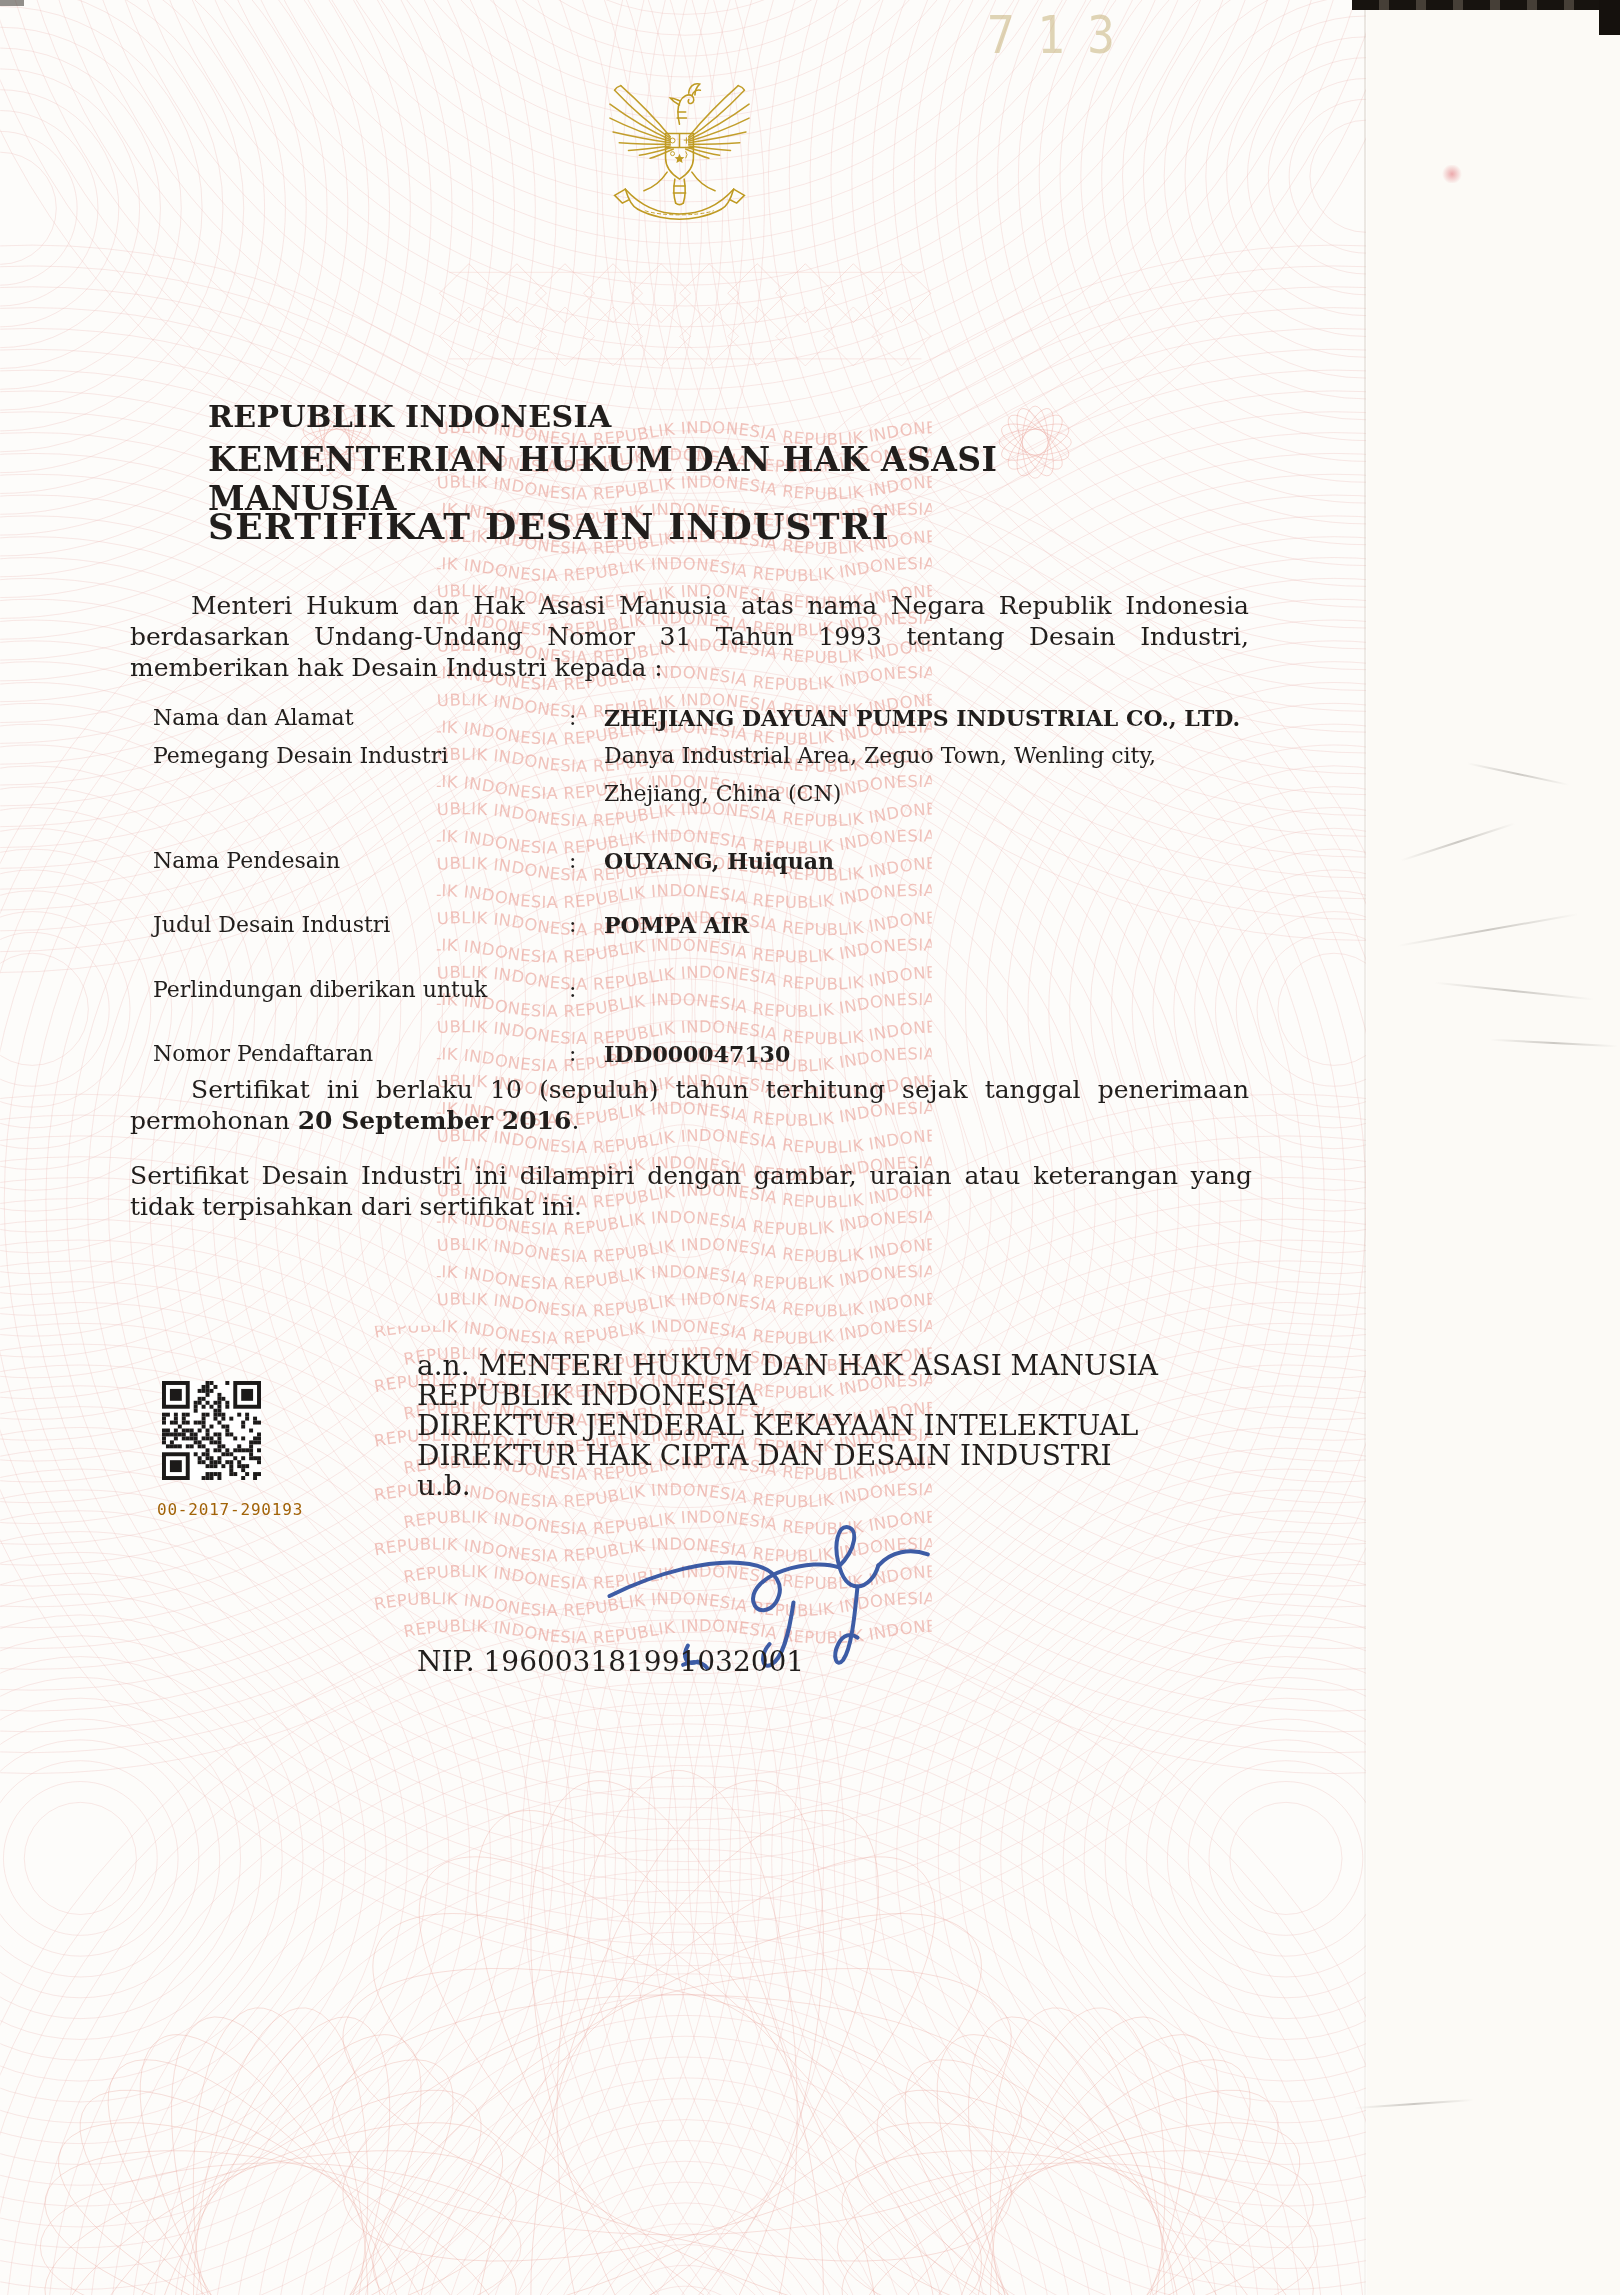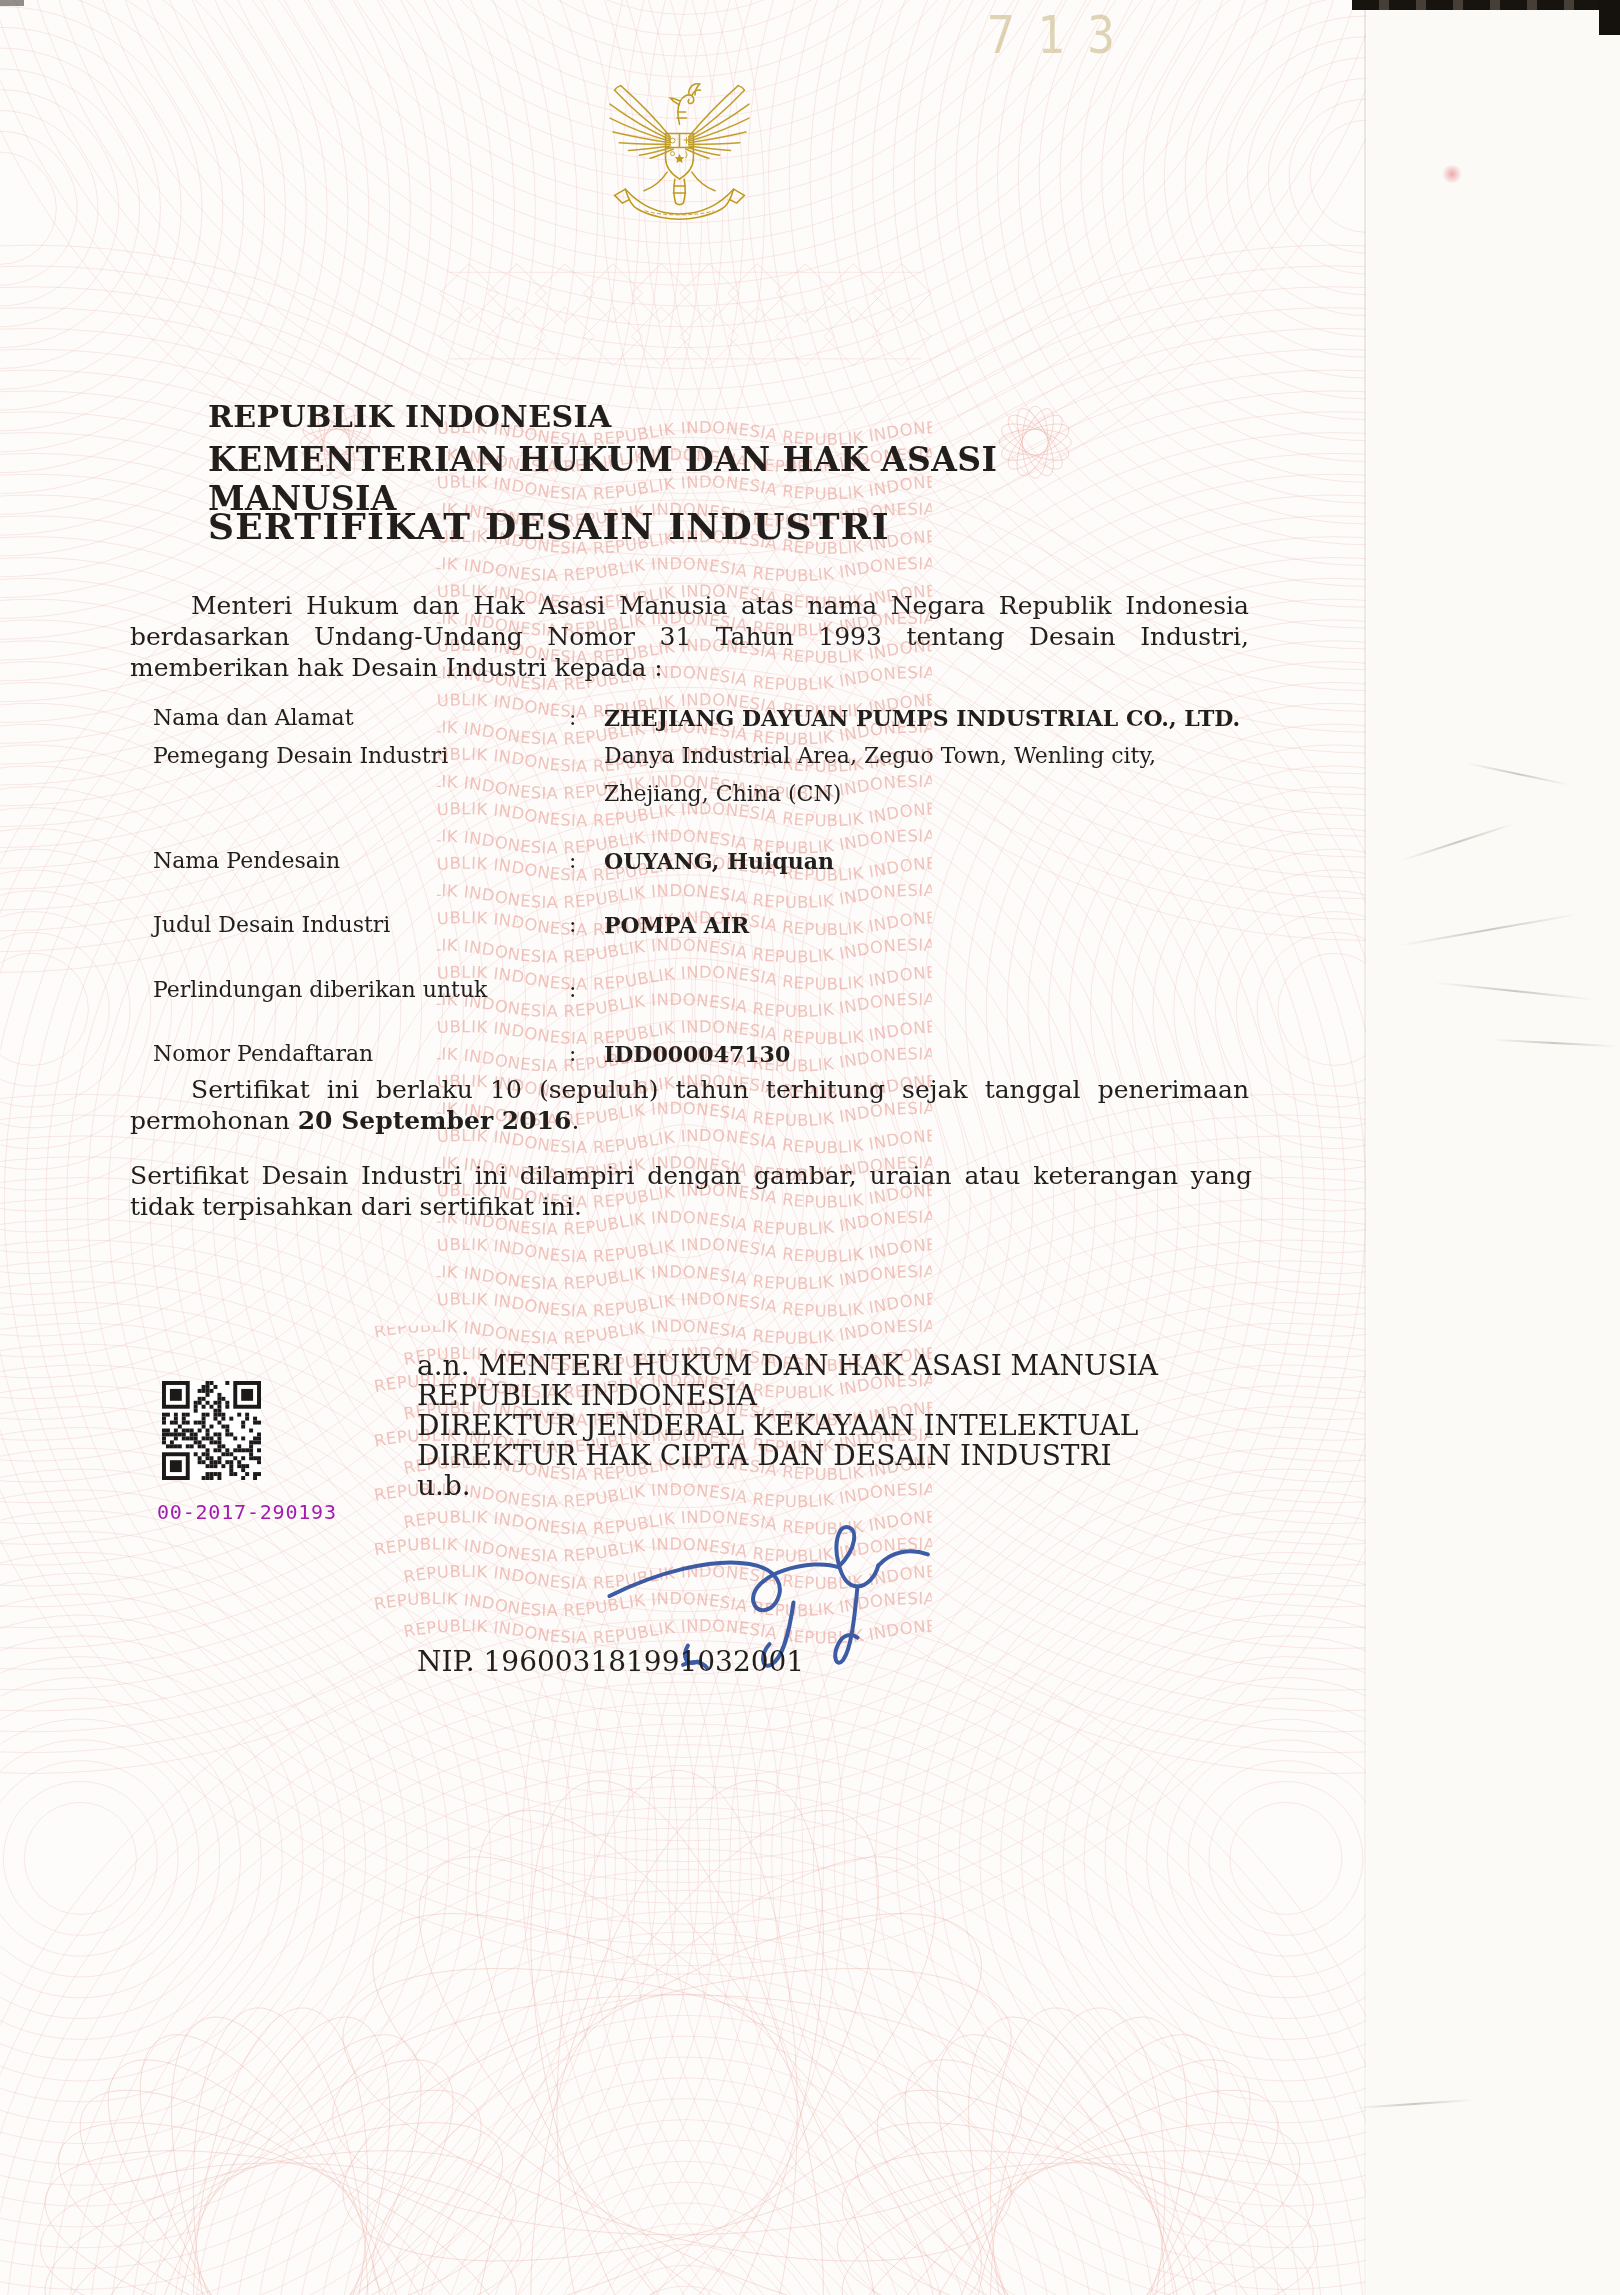--- a/index.html
+++ b/index.html
@@ -33,21 +33,21 @@
   #fields{position:absolute;left:124px;top:699px;width:1122px;font-size:22px;}
   .field{display:flex;align-items:flex-start;margin-bottom:26.4px;}
   .field.holder{margin-bottom:29px;}
   .flabel{width:445px;padding-left:29px;box-sizing:border-box;line-height:38px;}
   .fcolon{width:35px;line-height:38px;}
   .fvalue{flex:1;line-height:38px;font-weight:bold;}
   .fvalue .plain{font-weight:normal;}
   #sig-block{left:417px;top:1351px;width:801px;font-size:28px;line-height:30px;}
   #qr-svg{position:absolute;left:162px;top:1381px;width:99px;height:99px;}
   #barcode-number{position:absolute;left:157px;top:1500px;font-family:"DejaVu Sans Mono",monospace;
-                  font-size:20px;letter-spacing:0.8px;color:#a21caf;}
+                  font-size:16px;letter-spacing:0.8px;color:#a16207;}
   #signature-svg{position:absolute;left:593px;top:1516px;width:377px;height:176px;}
   #signatory{left:417px;top:1644px;width:801px;font-size:28px;line-height:35px;}
   [data-interactable]{cursor:default;}
 </style>
 </head>
 <body>
 
 <div id="page" data-interactable="false">
 
   <svg id="decor-svg" data-interactable="false" viewBox="0 0 2023 2865" width="1621" height="2295">

